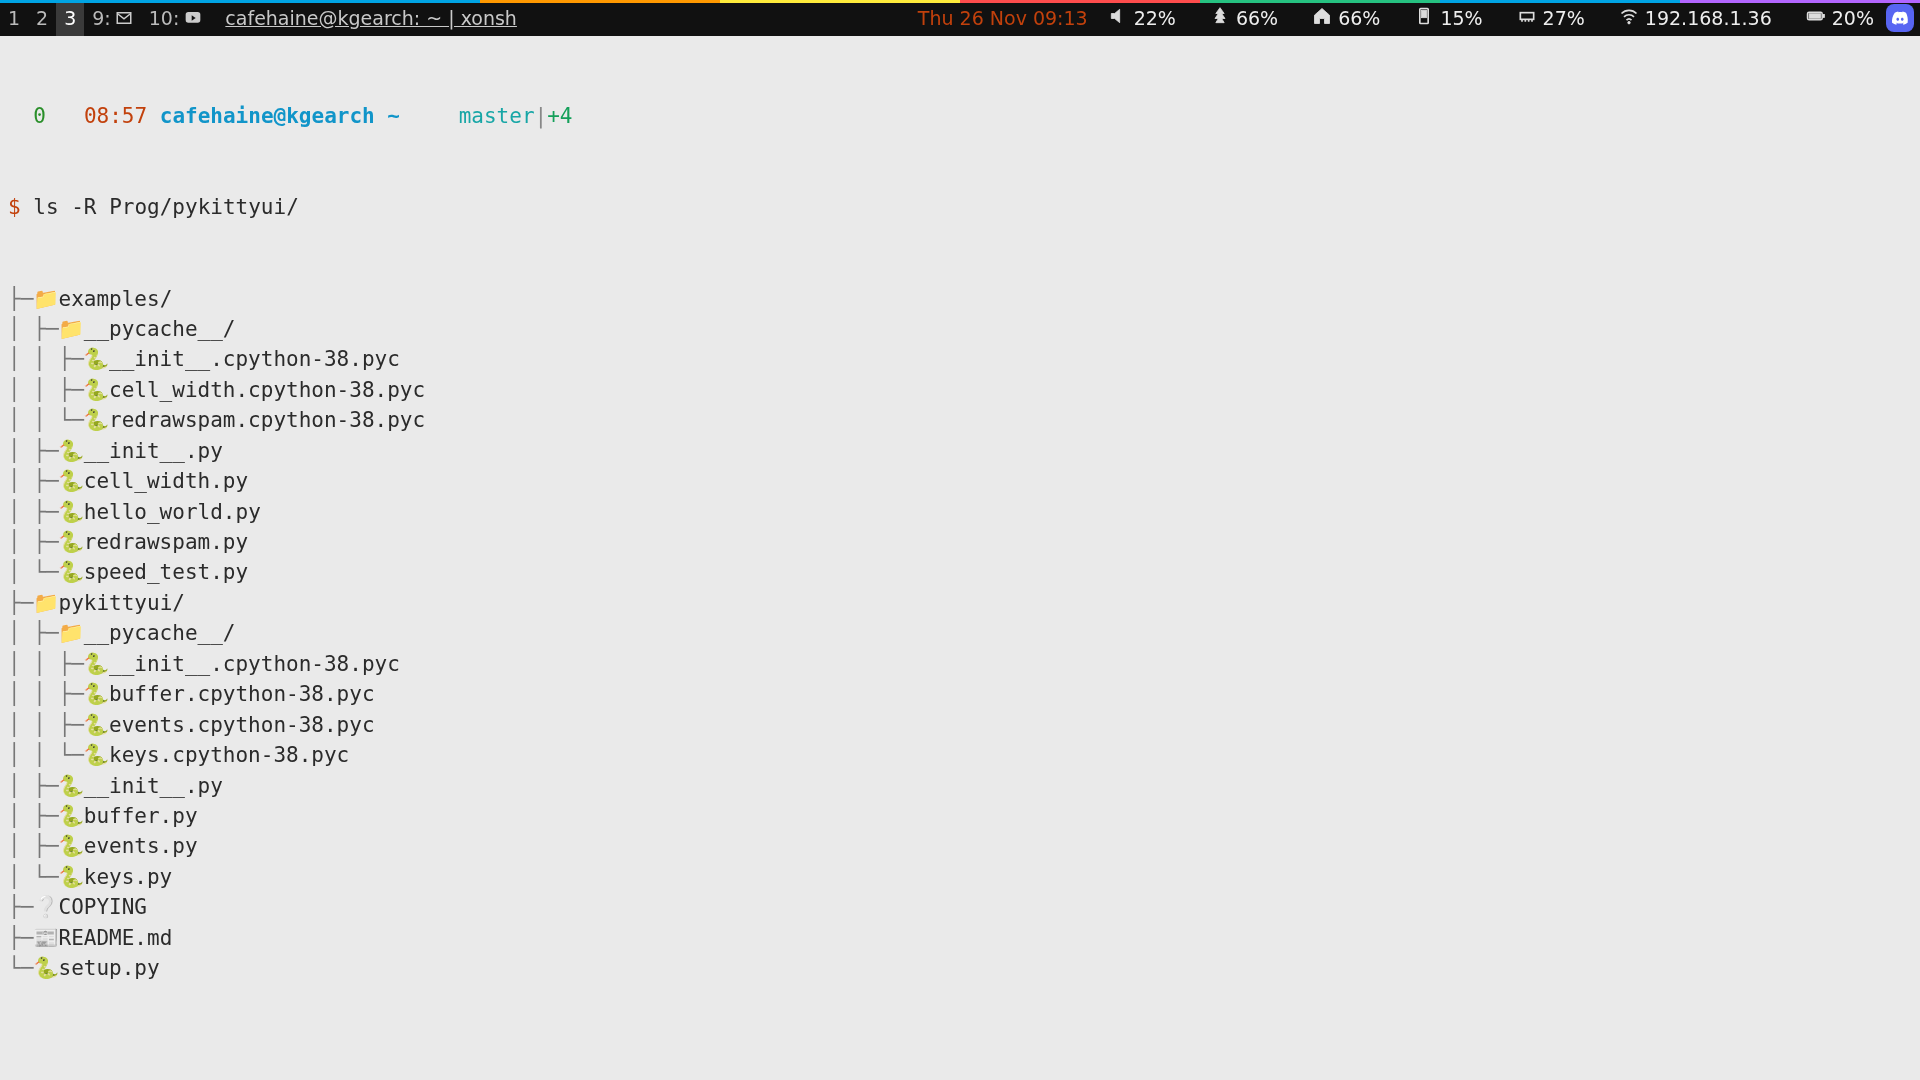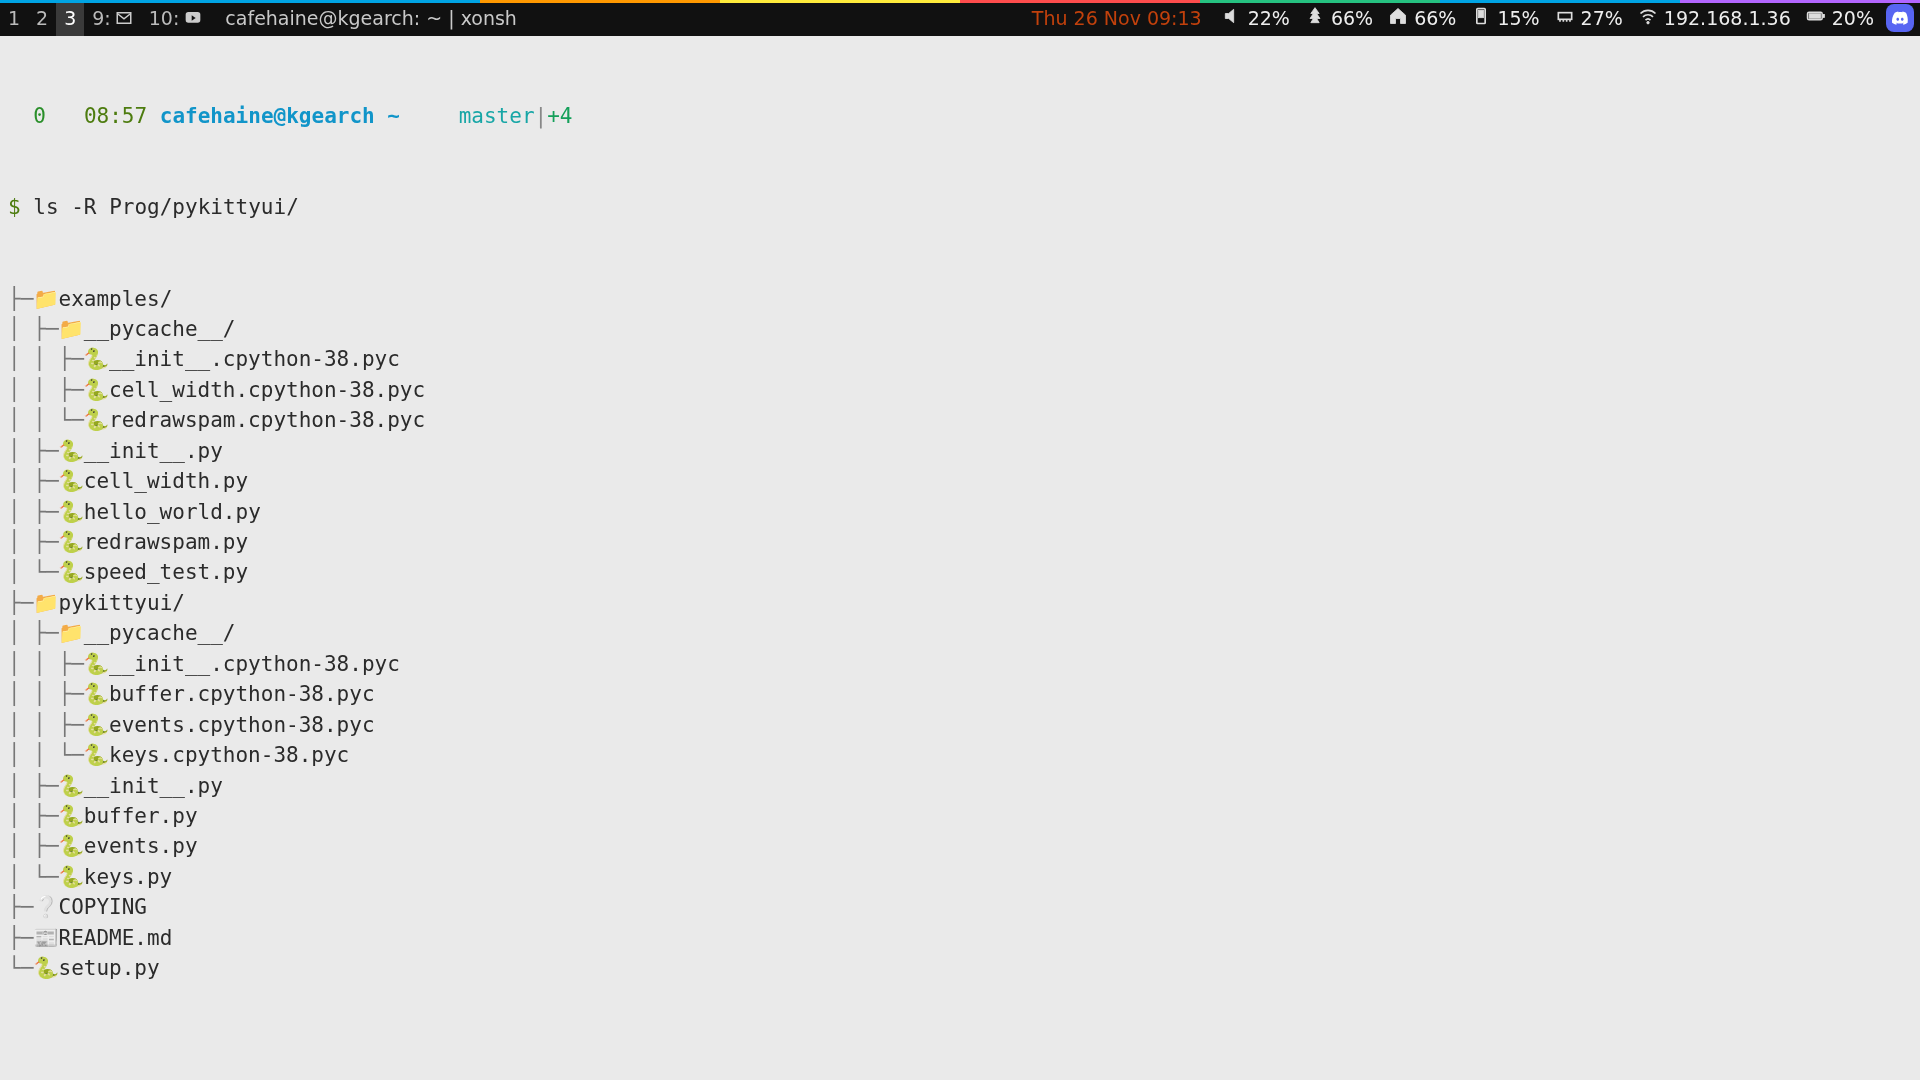--- a/index.html
+++ b/index.html
@@ -37,24 +37,25 @@
     padding: 0 8px;
     color: #bbb;
   }
   .ws.active { background: #3a3a3a; color: #fff; }
   .ws .tag-icon { margin-left: 4px; display:inline-flex; }
   .title-area {
     display: flex; align-items: flex-start;
     padding: 0 14px;
     color: #c9c9c9;
     flex: 0 0 auto;
+    text-decoration: underline;
   }
   .spacer { flex: 1; }
   .statusbar .clock { padding: 0 14px; color: #c2410c; }
-  .ind-list { display: flex; align-items: center; gap: 3px; height:100%; }
+  .ind-list { display: flex; align-items: center; gap: 22px; height:100%; }
   .ind {
     display: flex; align-items: center; gap: 6px;
     padding: 0 6px;
     color: #eee;
   }
   .ind svg { width: 20px; height: 20px; fill: #ddd; stroke: #ddd; }
   .tray-icon {
     width: 28px; height: 28px;
     border-radius: 8px;
     background: #5865F2;
@@ -68,21 +69,21 @@
     padding: 4px 8px 8px 8px;
     line-height: 1.45;
     white-space: pre;
   }
   .row { display: block; }
   .green { color: #2a8f2a; }
   .cyan  { color: #1195c9; font-weight: 600; }
   .teal  { color: #17a6a6; margin-left: 46px; }
   .bar   { color: #888; }
   .plus  { color: #15a05a; }
-  .gray  { color: #4d7c0f; text-align: right; }
+  .gray  { color: #c2410c; text-align: right; }
   .tree  { color: #777; }
   .folder-ico, .py-ico, .file-ico, .q-ico {
     display:inline-block; width:1.2em; text-align:center;
   }
   .folder-ico { color:#d9a017; }
   .py-ico { }
 </style>
 </head>
 <body>
 

